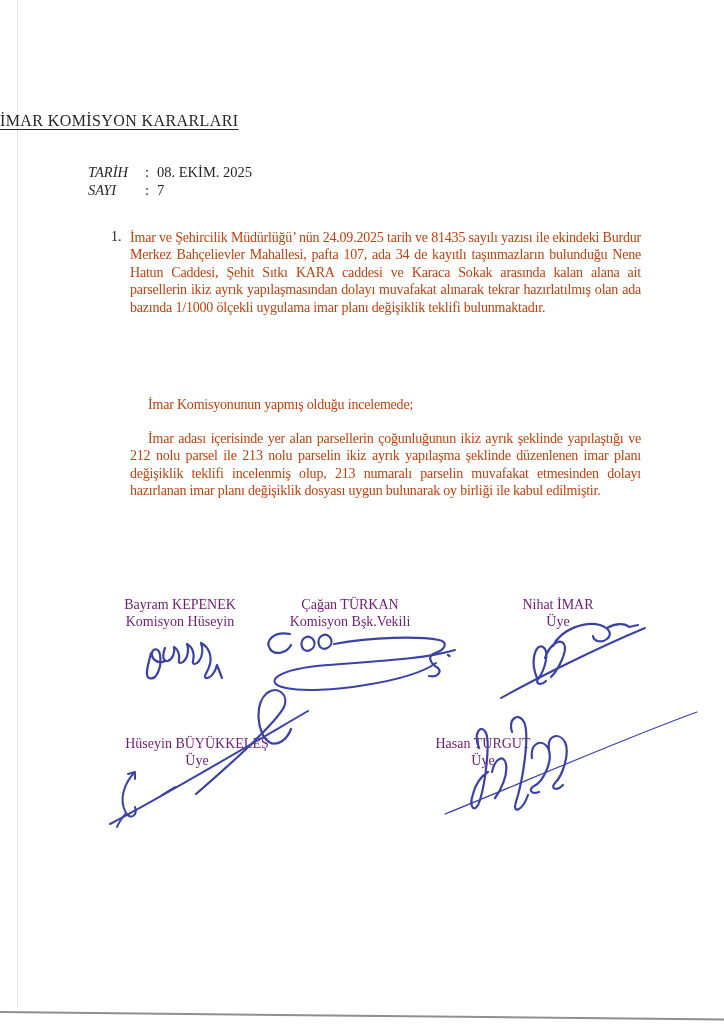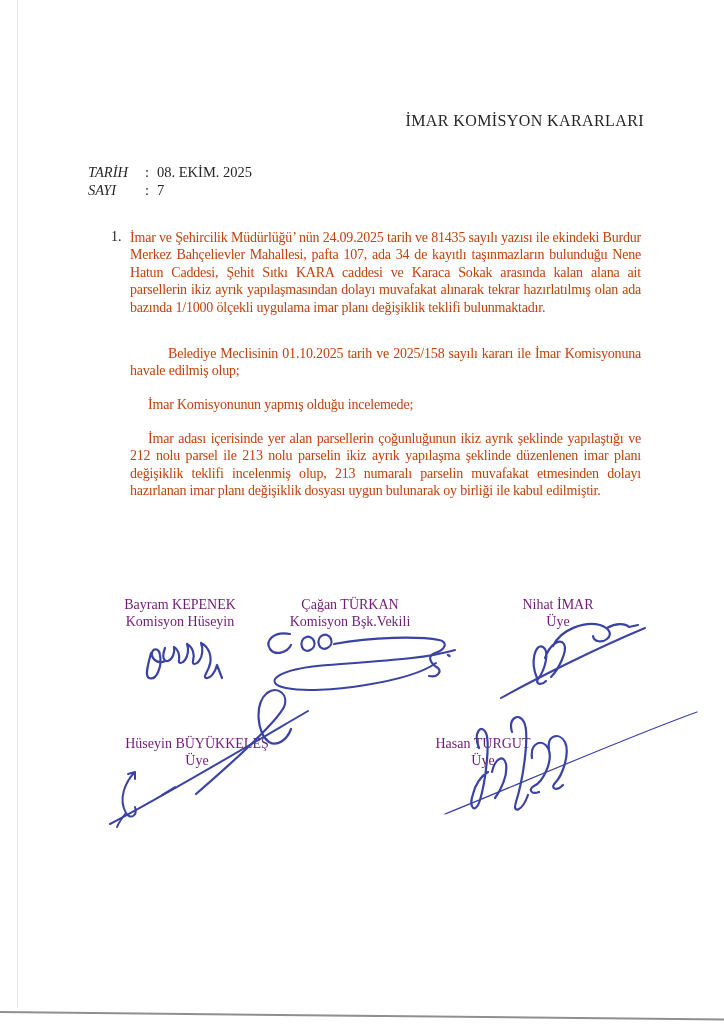--- a/index.html
+++ b/index.html
@@ -6,22 +6,23 @@
   .page{
     position:relative;
     width:724px;height:1024px;
     background:var(--paper,#fff);
     font-family:"Liberation Serif","DejaVu Serif",serif;
     color:var(--text,#222);
     overflow:hidden;
   }
   .doc-title{
     position:absolute;left:0;top:112px;width:644px;
-    text-align:right;
+    text-align:left;
     font-size:16px;letter-spacing:.4px;
+    text-decoration:underline;
     text-underline-offset:3px;
   }
   .meta{
     position:absolute;left:88px;top:164px;
     font-size:14.5px;line-height:17.5px;white-space:nowrap;
   }
   .meta-row{display:flex;}
   .meta-label{display:inline-block;width:57px;font-style:italic;}
   .meta-colon{display:inline-block;width:12px;}
   .body-text{
@@ -76,21 +77,20 @@
     <div class="meta-row">
       <span class="meta-label">SAYI</span>
       <span class="meta-colon">:</span>
       <span class="meta-value">7</span>
     </div>
   </div>
 
   <div class="item-marker">1.</div>
   <div class="item-text body-text">İmar ve Şehircilik Müdürlüğü’ nün 24.09.2025 tarih ve 81435 sayılı yazısı ile ekindeki Burdur Merkez Bahçelievler Mahallesi, pafta 107, ada 34 de kayıtlı taşınmazların bulunduğu Nene Hatun Caddesi, Şehit Sıtkı KARA caddesi ve Karaca Sokak arasında kalan alana ait parsellerin ikiz ayrık yapılaşmasından dolayı muvafakat alınarak tekrar hazırlatılmış olan ada bazında 1/1000 ölçekli uygulama imar planı değişiklik teklifi bulunmaktadır.</div>
 
-  <div class="para-2 body-text">Belediye Meclisinin 01.10.2025 tarih ve 2025/158 sayılı kararı ile İmar Komisyonuna havale edilmiş olup;</div>
   <div class="para-3 body-text">İmar Komisyonunun yapmış olduğu incelemede;</div>
   <div class="para-4 body-text">İmar adası içerisinde yer alan parsellerin çoğunluğunun ikiz ayrık şeklinde yapılaştığı ve 212 nolu parsel ile 213 nolu parselin ikiz ayrık yapılaşma şeklinde düzenlenen imar planı değişiklik teklifi incelenmiş olup, 213 numaralı parselin muvafakat etmesinden dolayı hazırlanan imar planı değişiklik dosyası uygun bulunarak oy birliği ile kabul edilmiştir.</div>
 
   <div class="sig-block sig-a">
     <div>Bayram KEPENEK</div>
     <div>Komisyon Hüseyin</div>
   </div>
   <div class="sig-block sig-b">
     <div>Çağan TÜRKAN</div>
     <div>Komisyon Bşk.Vekili</div>

